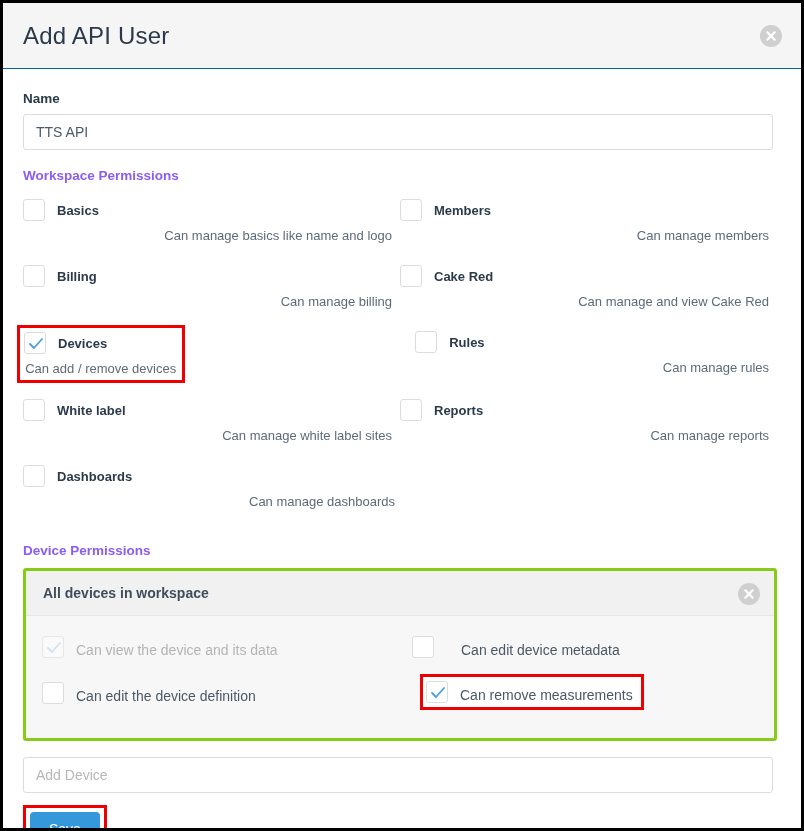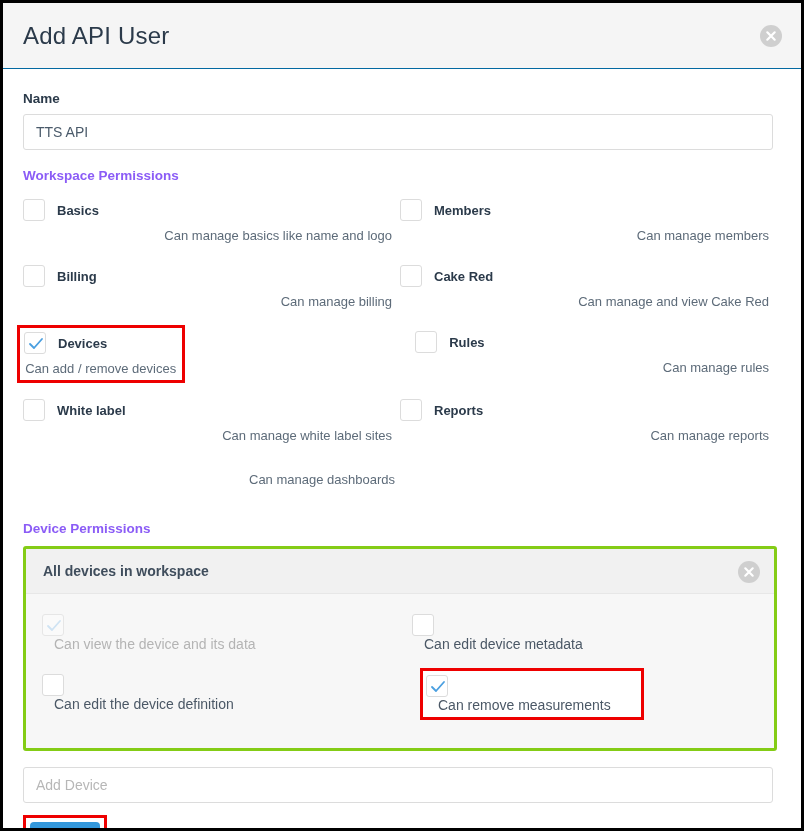--- a/index.html
+++ b/index.html
@@ -189,25 +189,24 @@
     padding: 14px 16px 18px 16px;
   }
   .dev-row {
     display: flex;
     margin-bottom: 10px;
   }
   .dev-cell {
     position: relative;
     width: 366px;
     display: flex;
-    align-items: flex-start;
+    align-items: flex-end;
     box-sizing: border-box;
     padding: 6px 6px 6px 5px;
     margin-left: -5px;
-    flex-direction: column;
   }
   .dev-cell.highlight {
     border: 3px solid #ee0000;
     background: #ffffff;
     width: 224px;
     padding: 4px 4px 4px 3px;
   }
   .dev-label {
     font-size: 14px;
     color: #4b5866;
@@ -329,20 +328,24 @@
           <div class="perm-head">
             <div class="cbox"></div>
             <div class="perm-name">Reports</div>
           </div>
           <div class="perm-desc">Can manage reports</div>
         </div>
       </div>
 
       <div class="perm-row">
         <div class="perm-cell">
+          <div class="perm-head">
+            <div class="cbox"></div>
+            <div class="perm-name">Dashboards</div>
+          </div>
           <div class="perm-desc">Can manage dashboards</div>
         </div>
       </div>
 
     </div>
 
     
     <div class="section-title">Device Permissions</div>
 
     <div class="device-panel">
@@ -359,21 +362,21 @@
 
         <div class="dev-row">
           <div class="dev-cell">
             <div class="cbox disabled">
               <svg width="18" height="16" viewBox="0 0 18 16" aria-hidden="true">
                 <path d="M3 8 L7 12 L15 3" stroke="#cfe3f3" stroke-width="1.8" fill="none" stroke-linecap="round" stroke-linejoin="round"></path>
               </svg>
             </div>
             <div class="dev-label muted">Can view the device and its data</div>
           </div>
-          <div class="dev-cell" style="margin-left:19px;">
+          <div class="dev-cell" style="margin-left:19px;gap:15px;">
             <div class="cbox"></div>
             <div class="dev-label">Can edit device metadata</div>
           </div>
         </div>
 
         <div class="dev-row">
           <div class="dev-cell">
             <div class="cbox"></div>
             <div class="dev-label">Can edit the device definition</div>
           </div>

